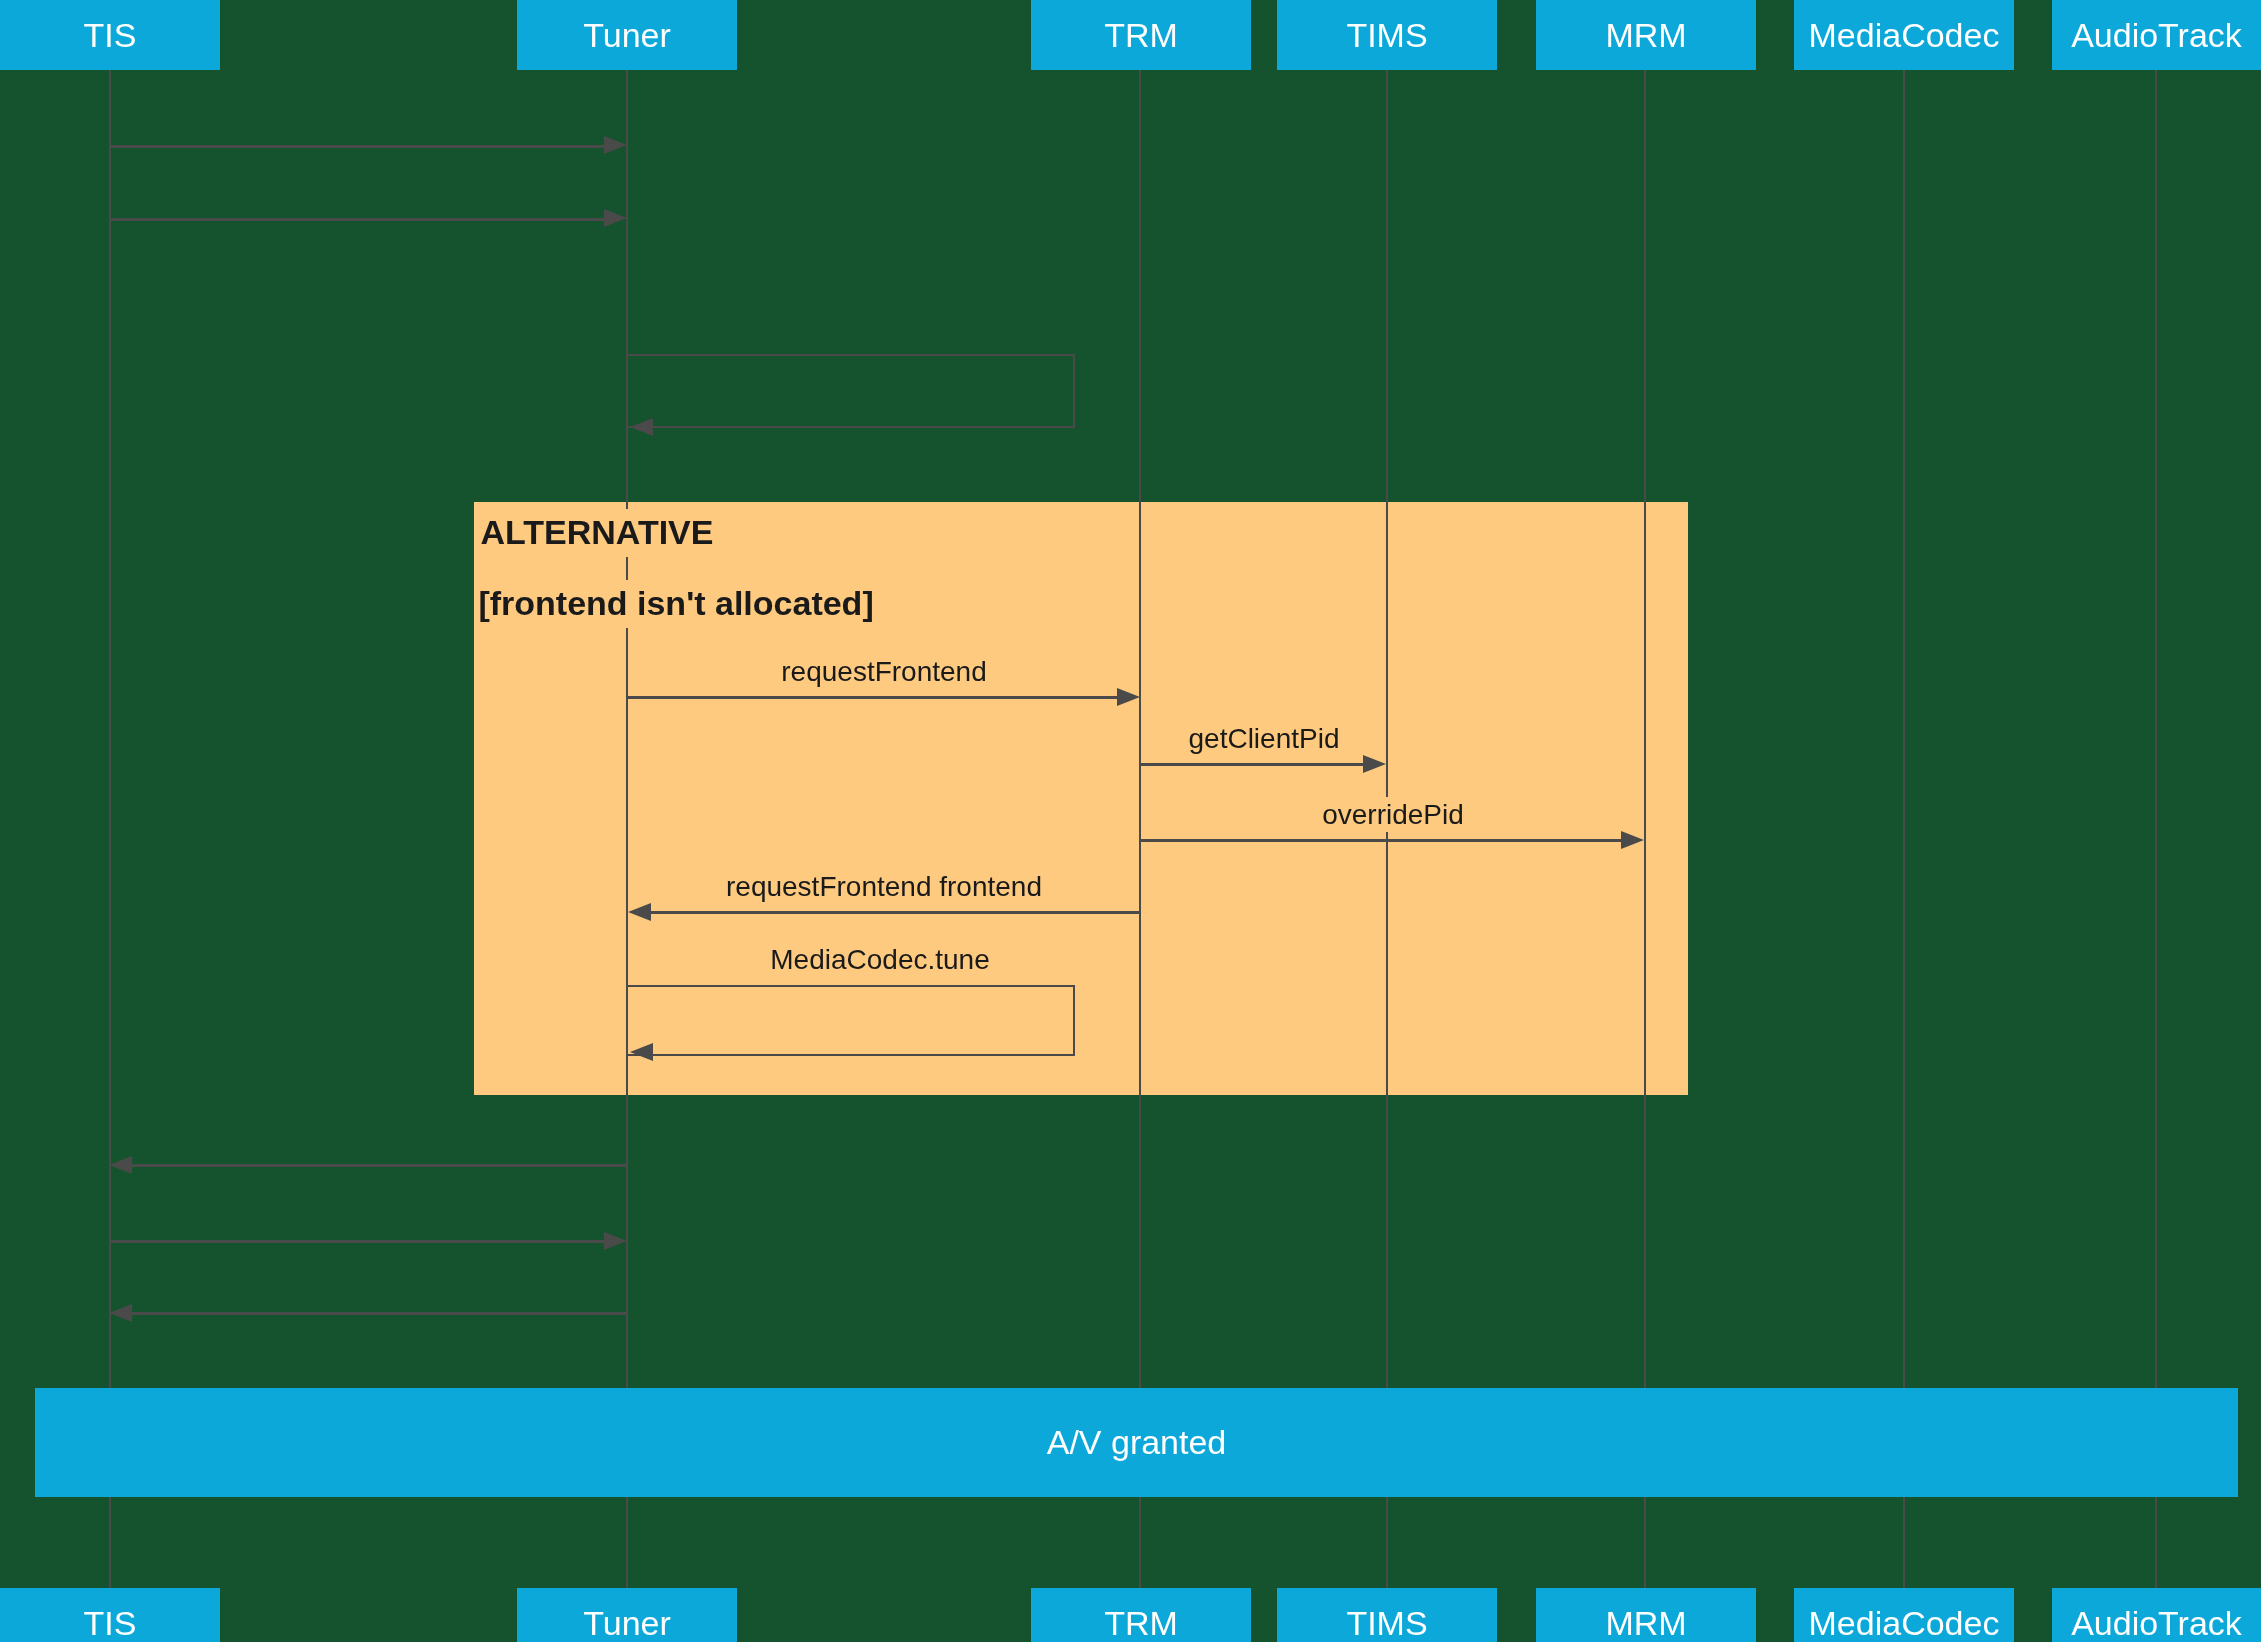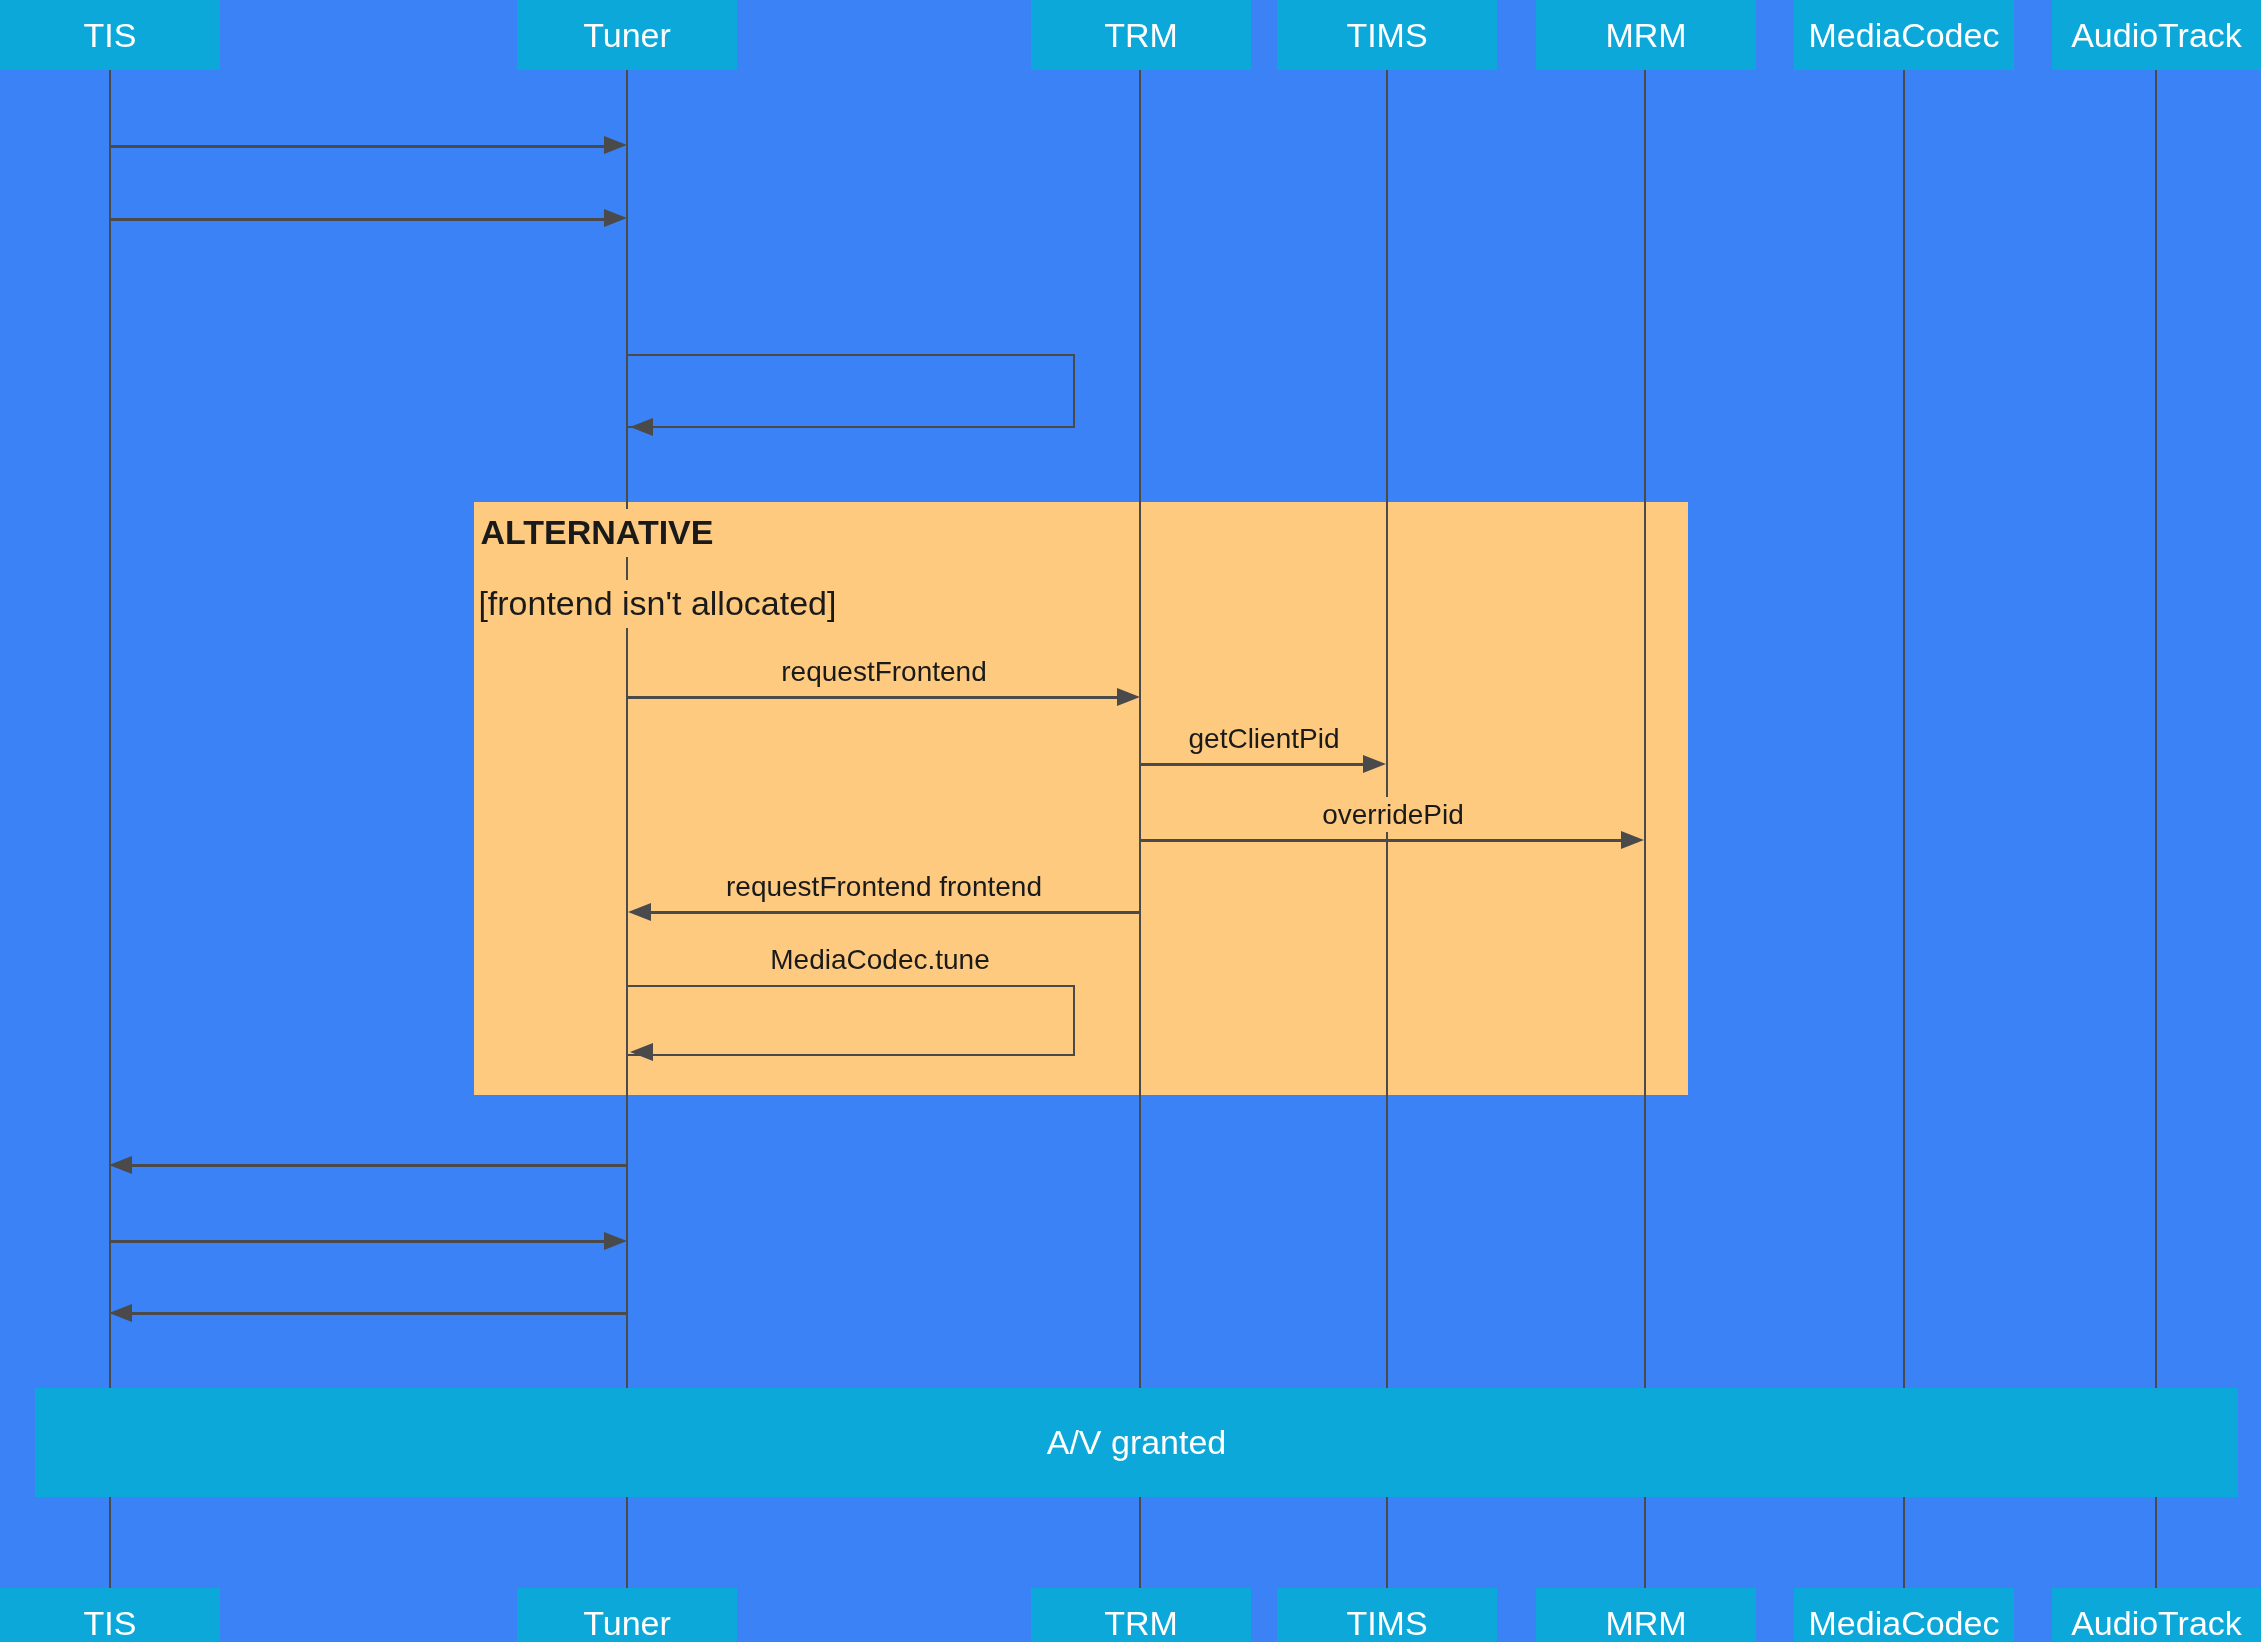--- a/index.html
+++ b/index.html
@@ -3,41 +3,41 @@
 <meta charset="utf-8">
 <style>
   :root{
     --cyan:#0ba8d9;
     --orange:#fdca80;
     --line:#4a4a4a;
     --label:#1a1a1a;
   }
   html,body{margin:0;padding:0;background:#000;}
   #stage{
-    position:relative;width:2261px;height:1642px;background:#3b82f6;overflow:hidden;
+    position:relative;width:2261px;height:1642px;background:#14532d;overflow:hidden;
     font-family:"Liberation Sans", sans-serif;
   }
   .pbox{
     position:absolute;height:70px;background:var(--cyan);color:#fff;
     display:flex;align-items:center;justify-content:center;
     font-size:34px;font-weight:400;z-index:6;
   }
   .lifeline{
     position:absolute;top:70px;height:1518px;width:2.2px;background:var(--line);z-index:2;
   }
   .altblock{
     position:absolute;left:474px;top:502px;width:1214px;height:593px;
     background:var(--orange);z-index:1;
   }
   .alt-title{
     position:absolute;left:479px;top:509px;font-size:34px;font-weight:700;color:var(--label);
     background:var(--orange);padding:4.4px 10.2px 4.4px 1.5px;z-index:3;
   }
   .alt-guard{
-    position:absolute;left:474px;top:580px;font-size:34px;font-weight:400;color:var(--label);
+    position:absolute;left:474px;top:580px;font-size:34px;font-weight:700;color:var(--label);
     background:var(--orange);padding:4.4px 10.2px 4.4px 4.4px;z-index:3;
   }
   .msg-label{
     position:absolute;transform:translateX(-50%);font-size:28px;color:var(--label);
     background:var(--orange);padding:1.5px 8.8px;white-space:nowrap;z-index:3;
   }
   .shaft{position:absolute;height:2.9px;background:var(--line);z-index:3;}
   .head-right{
     position:absolute;width:0;height:0;z-index:3;
     border-left:23.4px solid var(--line);border-top:9.5px solid transparent;border-bottom:9.5px solid transparent;

